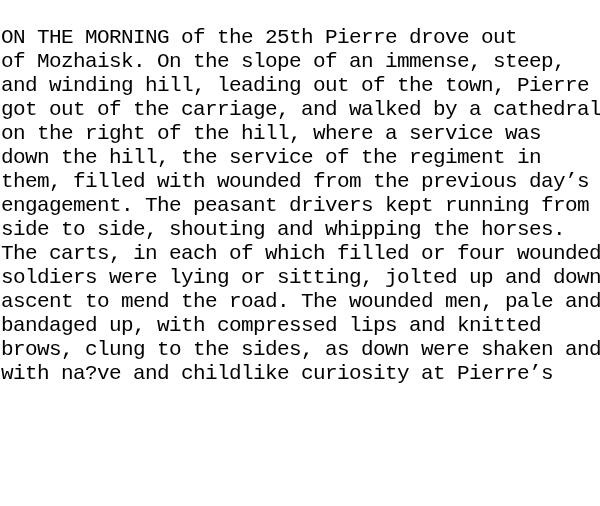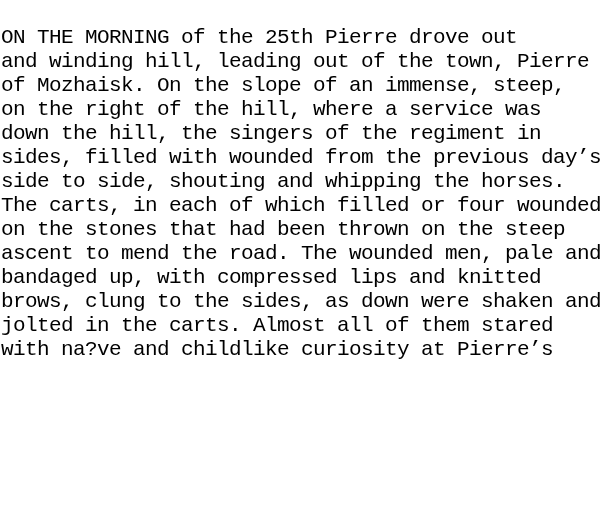--- a/index.html
+++ b/index.html
@@ -27,27 +27,28 @@
     white-space: pre;
     height: 24px;
   }
 </style>
 </head>
 <body>
 
 <div class="page">
   <div class="text-block">
     <div class="line">ON THE MORNING of the 25th Pierre drove out</div>
+    <div class="line">of Mozhaisk. On the slope of an immense, steep,</div>
     <div class="line">and winding hill, leading out of the town, Pierre</div>
-    <div class="line">of Mozhaisk. On the slope of an immense, steep,</div>
+    <div class="line">got out of the carriage, and walked by a cathedral</div>
     <div class="line">on the right of the hill, where a service was</div>
-    <div class="line">down the hill, the singers of the regiment in</div>
-    <div class="line">sides, filled with wounded from the previous day’s</div>
+    <div class="line">down the hill, the service of the regiment in</div>
+    <div class="line">them, filled with wounded from the previous day’s</div>
+    <div class="line">engagement. The peasant drivers kept running from</div>
     <div class="line">side to side, shouting and whipping the horses.</div>
     <div class="line">The carts, in each of which filled or four wounded</div>
-    <div class="line">on the stones that had been thrown on the steep</div>
+    <div class="line">soldiers were lying or sitting, jolted up and down</div>
     <div class="line">ascent to mend the road. The wounded men, pale and</div>
     <div class="line">bandaged up, with compressed lips and knitted</div>
     <div class="line">brows, clung to the sides, as down were shaken and</div>
-    <div class="line">jolted in the carts. Almost all of them stared</div>
     <div class="line">with na?ve and childlike curiosity at Pierre’s</div>
   </div>
 </div>
 
 </body></html>

